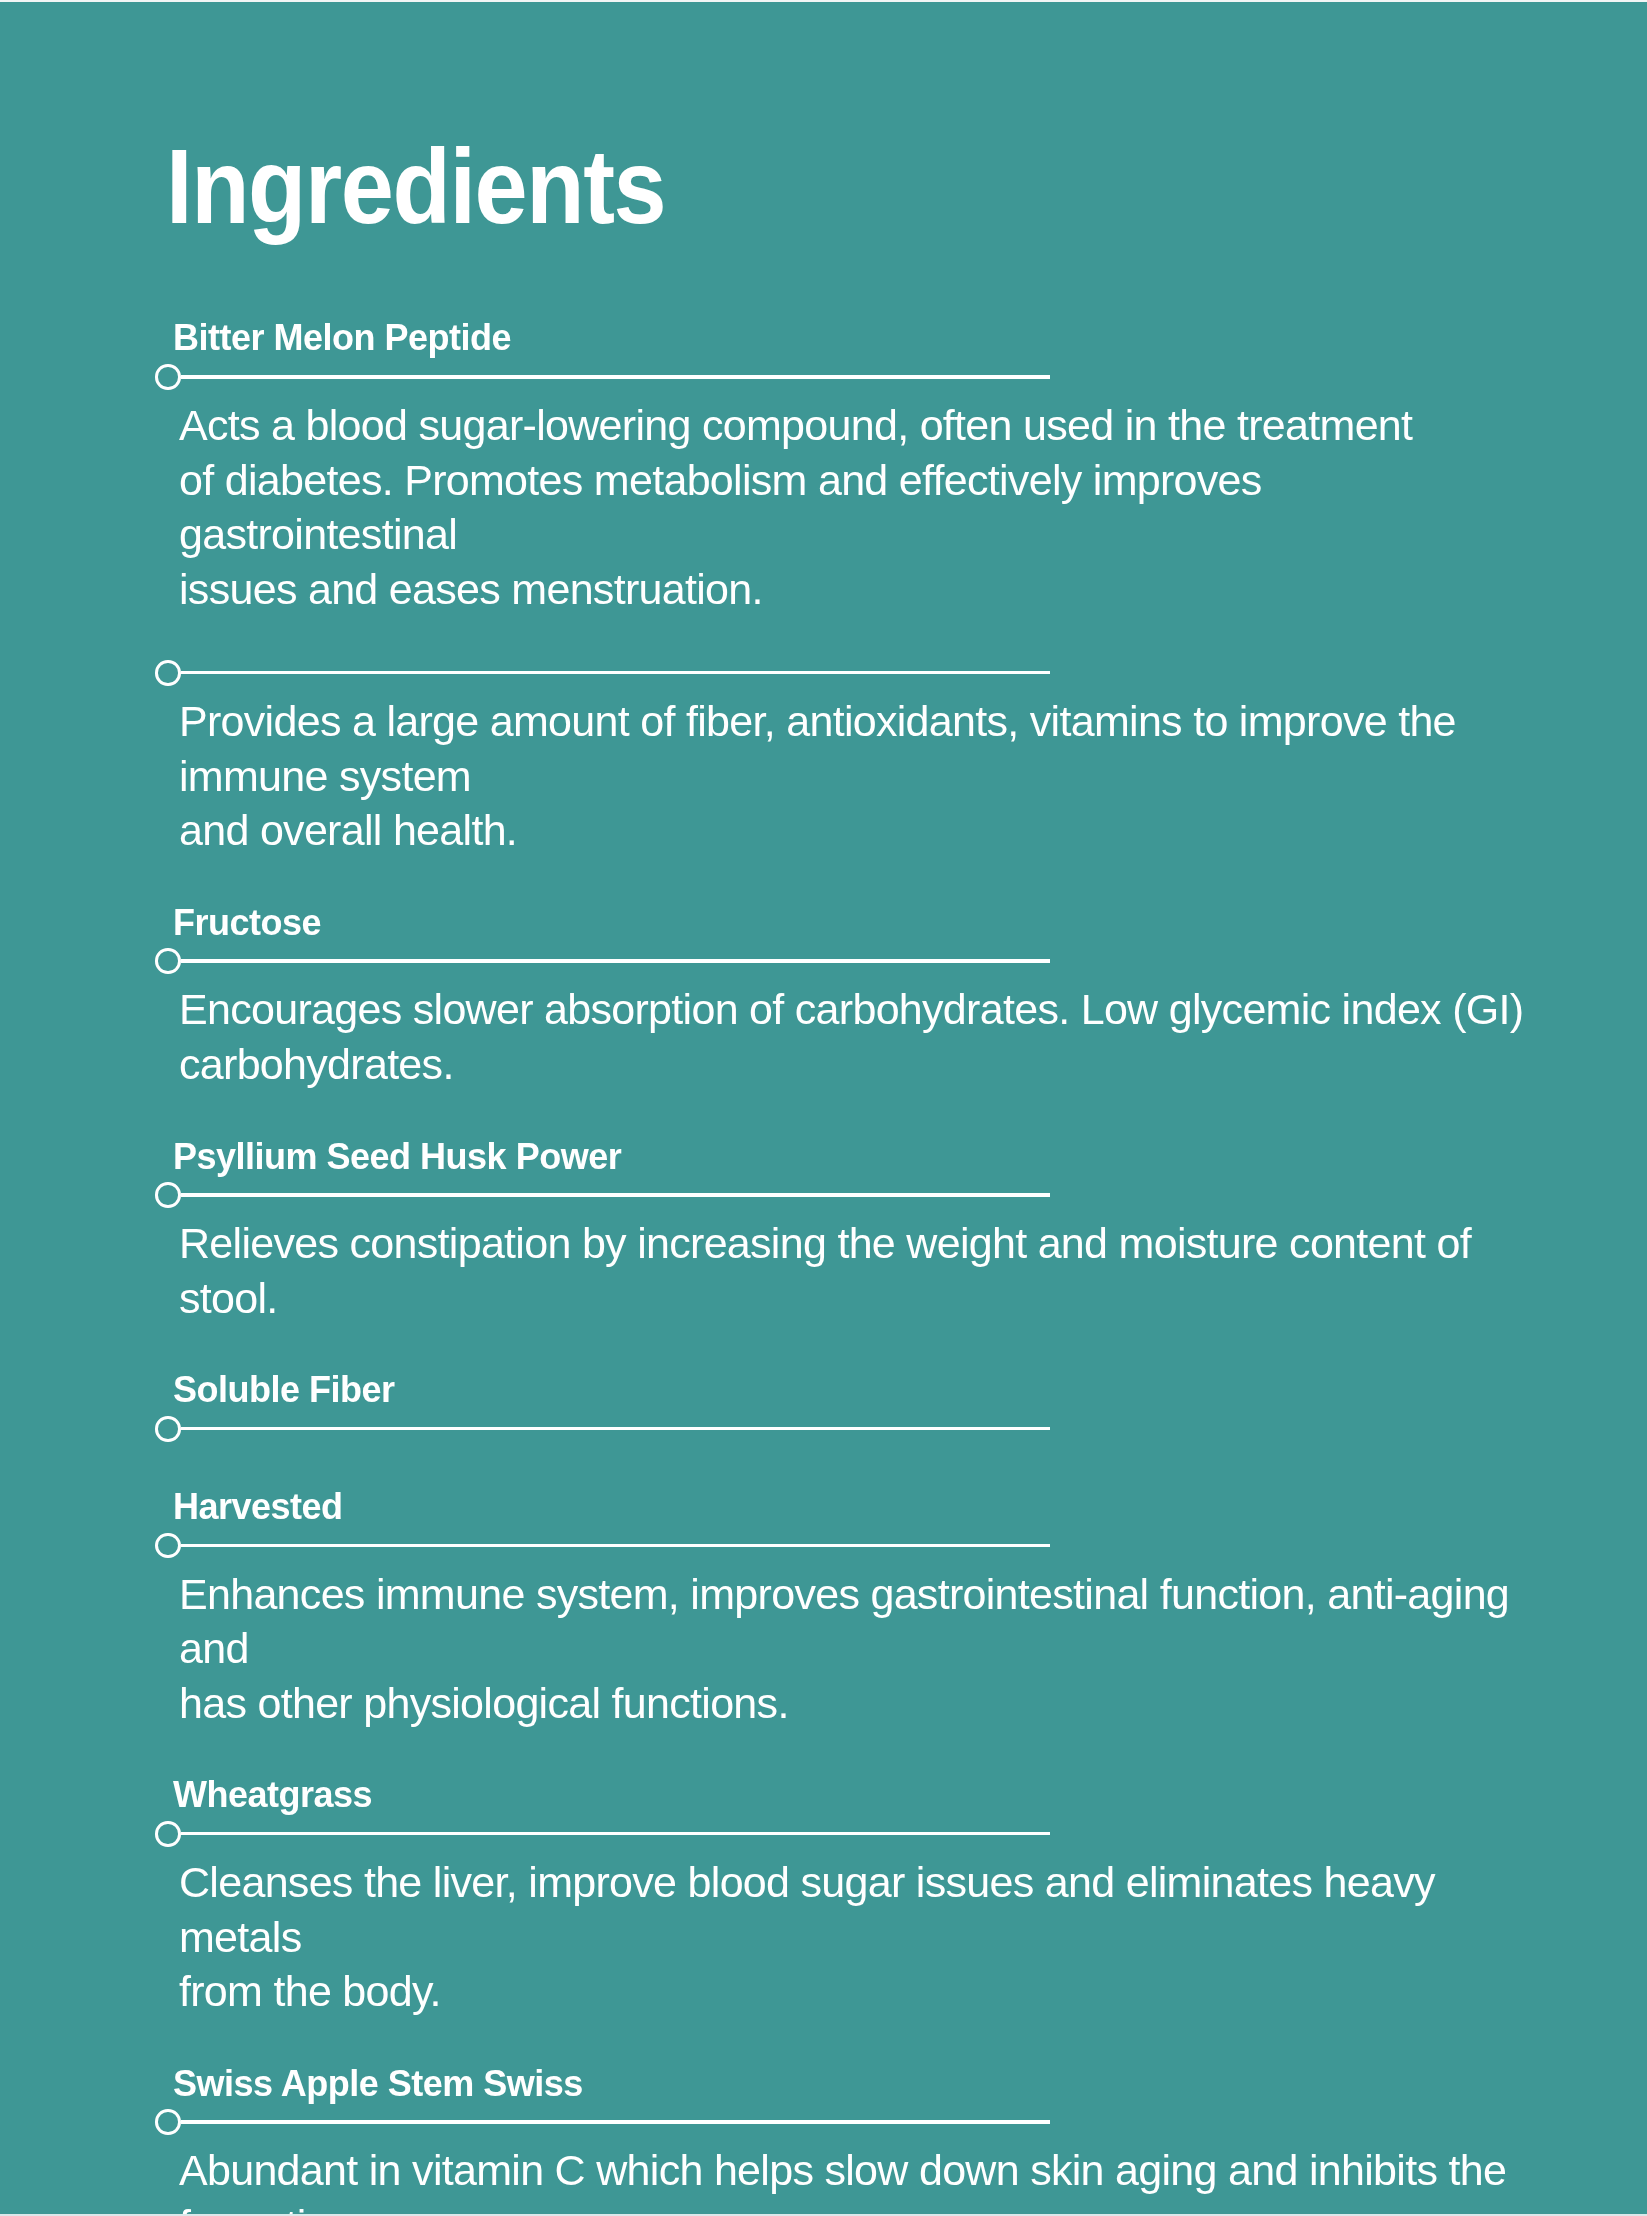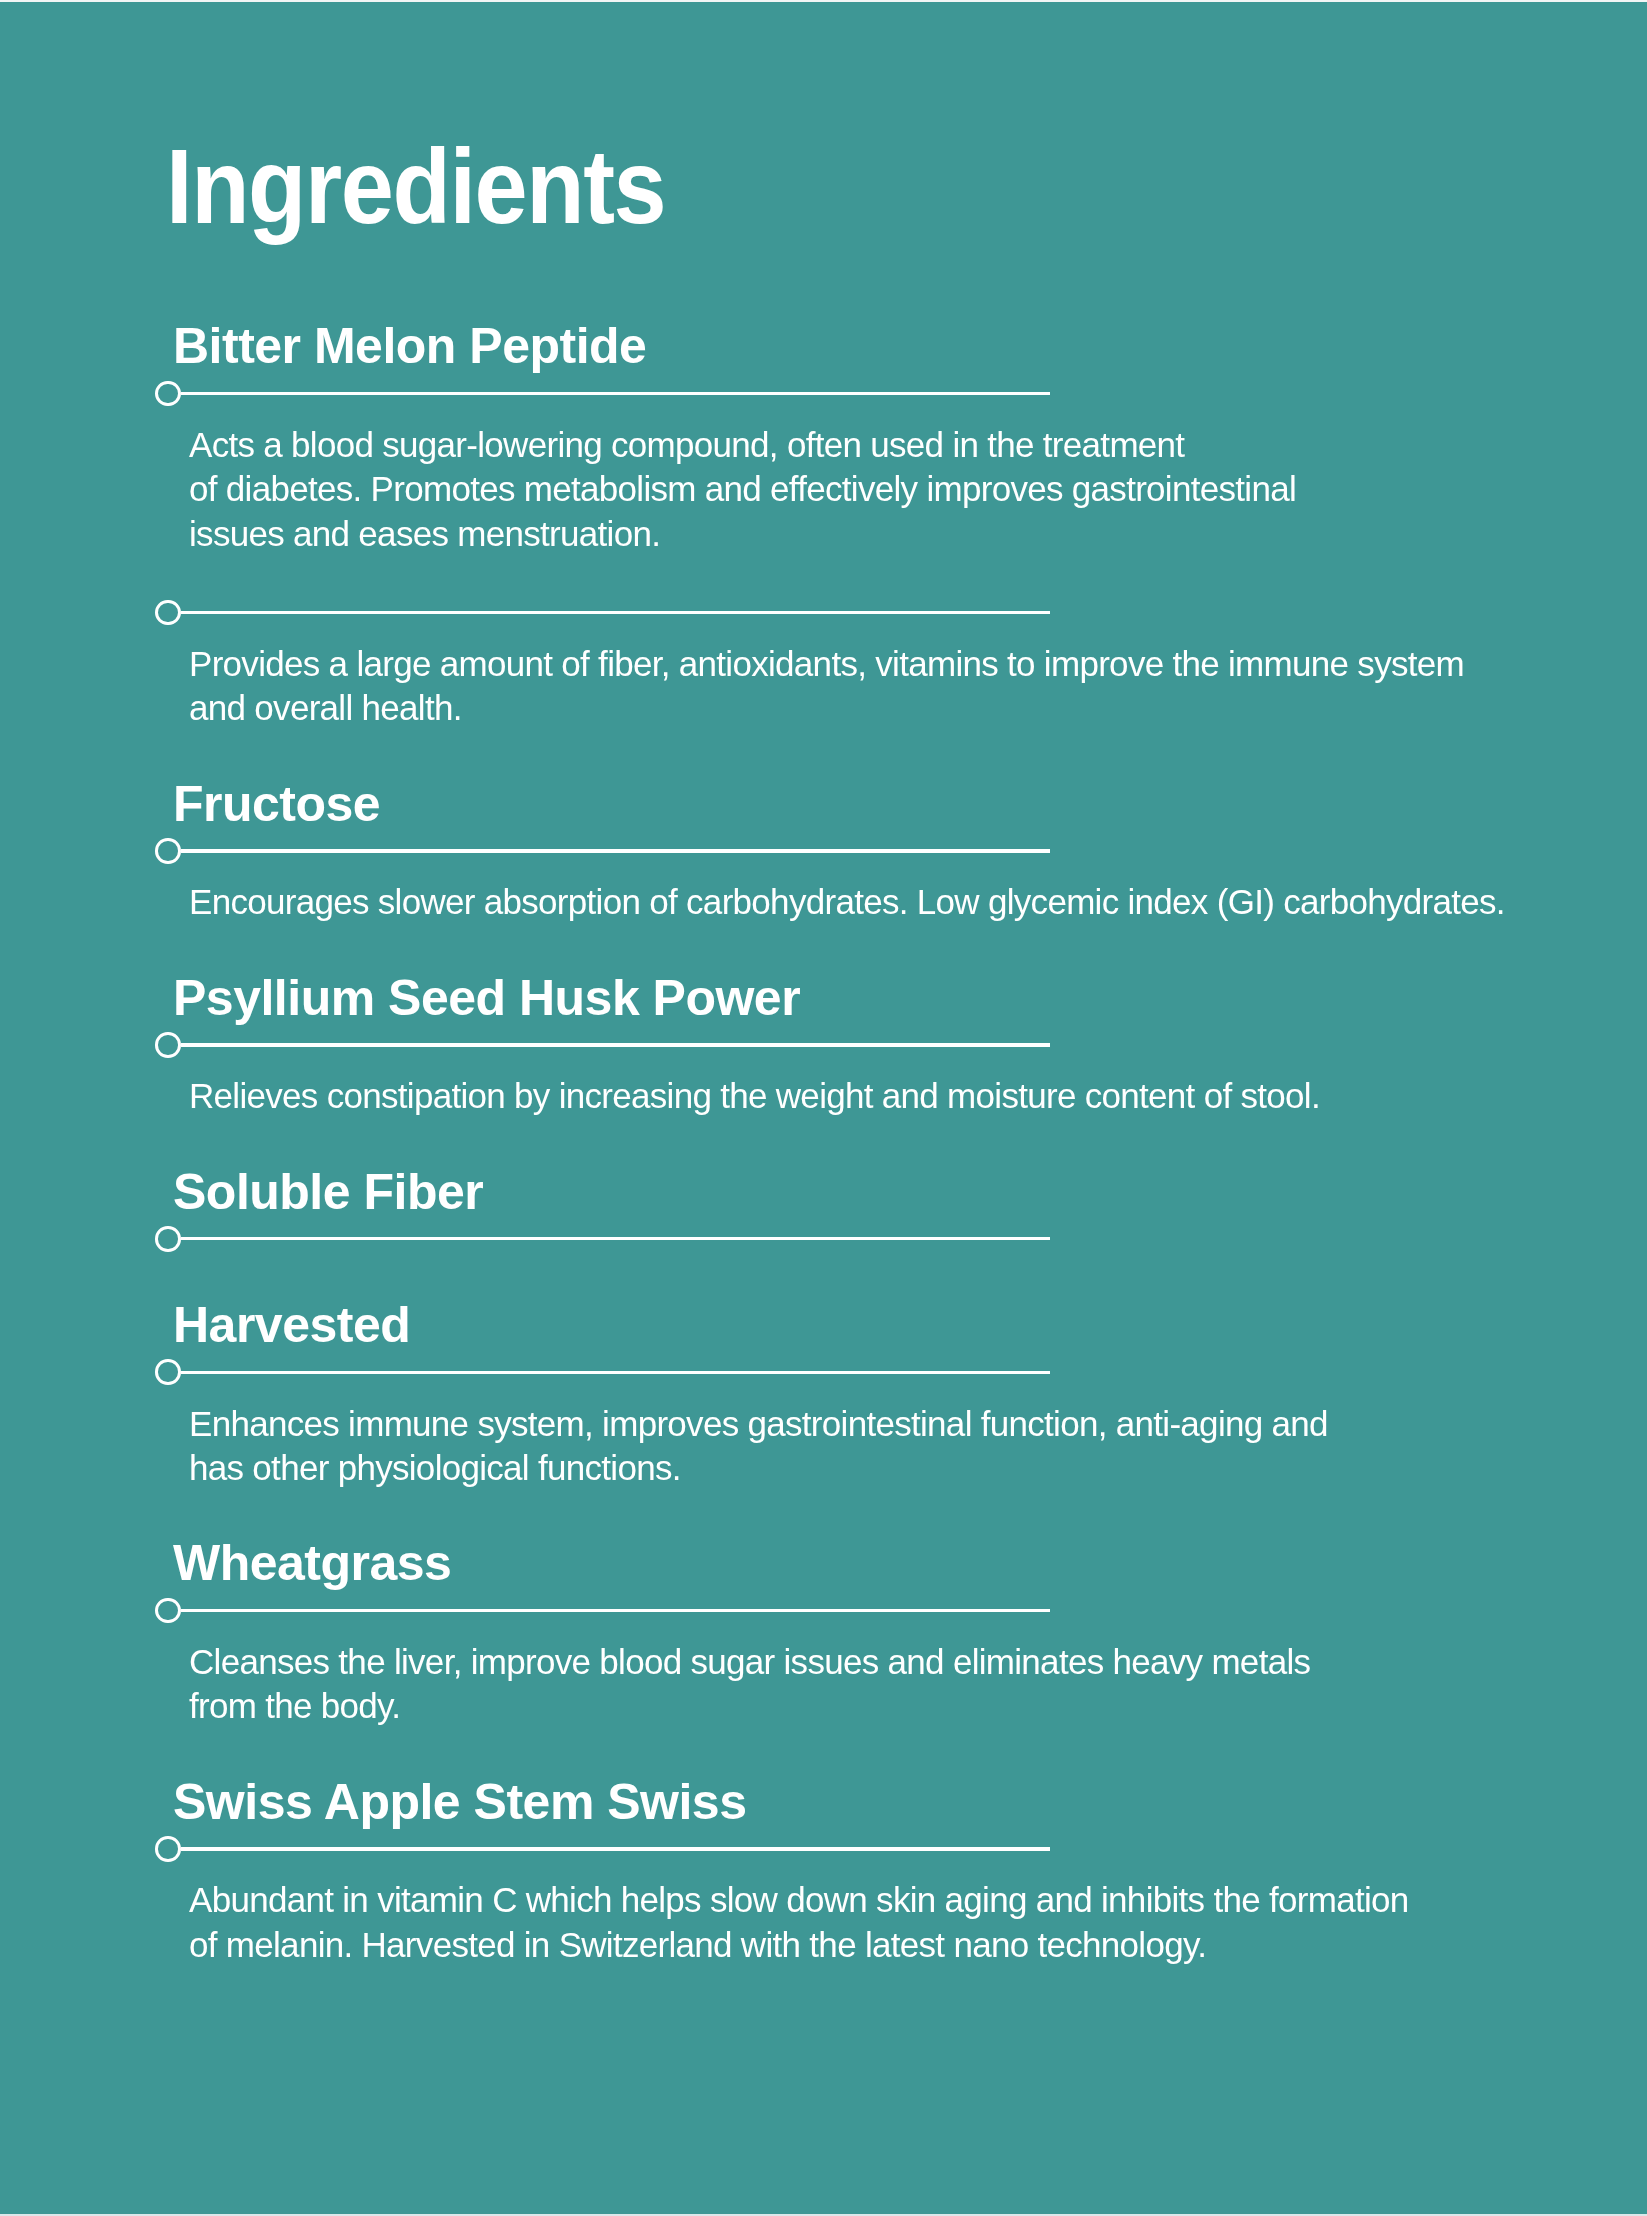--- a/index.html
+++ b/index.html
@@ -32,21 +32,21 @@
     letter-spacing: -1.5px;
     margin: 0 0 73px -6.9px;
     transform: scaleX(0.90);
     transform-origin: left center;
     white-space: nowrap;
   }
   section.ing {
     margin-bottom: 43px;
   }
   section.ing h2 {
-    font-size: 50px;
+    font-size: 36px;
     font-weight: bold;
     line-height: 1.2;
     letter-spacing: -0.5px;
     margin: 0 0 3.9px 0;
     white-space: nowrap;
   }
   .rule {
     display: flex;
     align-items: center;
     height: 26.6px;
@@ -60,24 +60,24 @@
     background: transparent;
     flex: none;
   }
   .bar {
     width: 869px;
     height: 3.4px;
     background: #FFFFFF;
     flex: none;
   }
   p.desc {
-    font-size: 35px;
+    font-size: 43px;
     line-height: 1.27;
     letter-spacing: -0.7px;
-    margin: 16px;
+    margin: 6px;
     white-space: pre-line;
   }
 </style>
 </head>
 <body>
 
 <div class="edge-top"></div>
 
 <div class="content">
 

